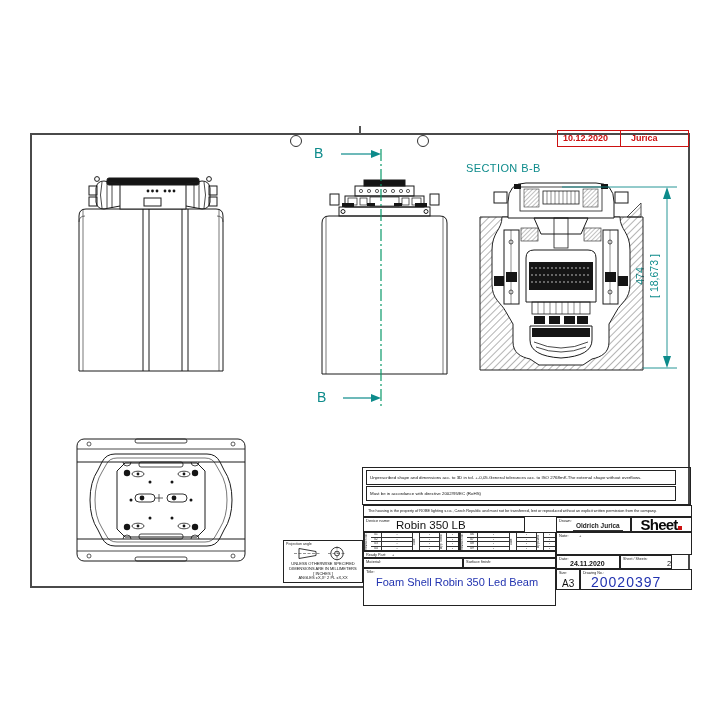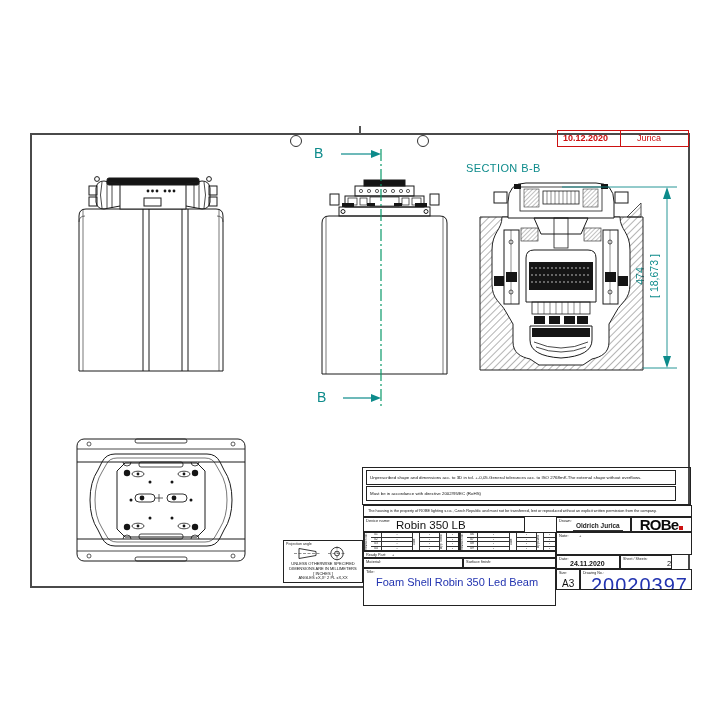--- a/index.html
+++ b/index.html
@@ -22,21 +22,21 @@
 </head>
 <body>
 
 <div class="abs" style="left:30px;top:133px;width:660px;height:455px;border:2px solid #4a4a4a;box-sizing:border-box"></div>
 <div class="abs" style="left:290px;top:135px;width:10px;height:10px;border:1.4px solid #333;border-radius:50%;background:#fff"></div>
 <div class="abs" style="left:417px;top:135px;width:10px;height:10px;border:1.4px solid #333;border-radius:50%;background:#fff"></div>
 <div class="abs" style="left:359px;top:126px;width:1.5px;height:8px;background:#555"></div>
 
 <div class="abs" style="left:557px;top:130px;width:132px;height:17px;border:1.6px solid #cc1111;box-sizing:border-box;display:flex">
   <div style="width:62px;font-size:9px;font-weight:bold;color:#cc1111;line-height:14px;padding-left:5px;box-sizing:border-box">10.12.2020</div>
-  <div style="flex:1;font-size:9px;font-weight:normal;color:#cc1111;line-height:14px;padding-left:16px;border-left:1.6px solid #cc1111;box-sizing:border-box">Jurica</div>
+  <div style="flex:1;font-size:9px;font-weight:bold;color:#cc1111;line-height:14px;padding-left:10px;border-left:1.6px solid #cc1111;box-sizing:border-box">Jurica</div>
 </div>
 
 <div class="abs teal" style="left:466px;top:162px;font-size:11px;letter-spacing:0.4px">SECTION B-B</div>
 <div class="abs teal" style="left:314px;top:145px;font-size:14px">B</div>
 <div class="abs teal" style="left:317px;top:389px;font-size:14px">B</div>
 
 <div class="abs teal" style="left:600px;top:258px;width:104px;height:36px;transform:rotate(-90deg);transform-origin:center;
             text-align:center;font-size:10.5px;line-height:1.3">
   <div>474</div>
   <div>[ 18,673 ]</div>
@@ -289,21 +289,21 @@
 
 <div class="cell" style="left:363px;top:517px;width:162px;height:15px">
   <span class="lbl">Device name:</span>
   <span style="position:absolute;left:32px;top:1px;font-size:11.5px;color:#111">Robin 350 LB</span>
 </div>
 <div class="cell" style="left:556px;top:517px;width:75px;height:15px">
   <span class="lbl">Drawn:</span>
   <span style="position:absolute;left:16px;top:4px;font-size:6.5px;font-weight:bold;color:#222;border-bottom:0.8px solid #333;padding:0 3px 1px 3px">Oldrich Jurica</span>
 </div>
 <div class="cell" style="left:631px;top:517px;width:61px;height:15px;display:flex;align-items:center;justify-content:center">
-  <span style="font-size:15px;font-weight:800;letter-spacing:-0.8px;color:#0a0a0a;line-height:13px">ROBe</span>
+  <span style="font-size:15px;font-weight:800;letter-spacing:-0.8px;color:#0a0a0a;line-height:13px">Sheet</span>
   <span style="width:4px;height:4px;background:#cc1111;display:inline-block;margin:6px 0 0 1px"></span>
 </div>
 
 <div class="cell revhalf" style="left:363px;top:532px;width:96px;height:19px">
   <div class="vlab" style="border-left:none;border-right:0.5px solid #333">Revision No.</div>
   <div class="rcol" style="width:11px">
     <span>01</span>
       <span>02</span>
       <span>03</span>
       <span>04</span>
@@ -393,21 +393,21 @@
 <div class="cell" style="left:620px;top:555px;width:52px;height:14px">
   <span class="lbl" style="font-size:3.6px">Sheet / Sheets:</span>
   <span style="position:absolute;left:46px;top:3px;font-size:7.5px;color:#111">2 / 2</span>
 </div>
 <div class="cell" style="left:556px;top:569px;width:24px;height:21px">
   <span class="lbl" style="font-size:3.6px">Size:</span>
   <span style="position:absolute;left:5px;top:8px;font-size:10px;color:#111">A3</span>
 </div>
 <div class="cell" style="left:580px;top:569px;width:112px;height:21px">
   <span class="lbl" style="font-size:3.6px">Drawing No.:</span>
-  <span class="blue" style="position:absolute;left:10px;top:4px;font-size:20px;letter-spacing:1px">20020397</span>
+  <span class="blue" style="position:absolute;left:10px;top:4px;font-size:14px;letter-spacing:1px">20020397</span>
 </div>
 
 <div class="cell" style="left:283px;top:540px;width:80px;height:43px">
   <span class="lbl" style="font-size:3.6px">Projection angle</span>
   <svg style="position:absolute;left:8px;top:5px" width="64" height="15" viewBox="0 0 64 15">
     <g fill="none" stroke="#222" stroke-width="0.9">
       <polygon points="7,2.5 24,5.5 24,9.5 7,12.5"></polygon>
       <line x1="2" y1="7.5" x2="29" y2="7.5" stroke-width="0.5" stroke-dasharray="3,1.5"></line>
       <circle cx="45" cy="7.5" r="6.2"></circle>
         <circle cx="45" cy="7.5" r="2.4"></circle>

